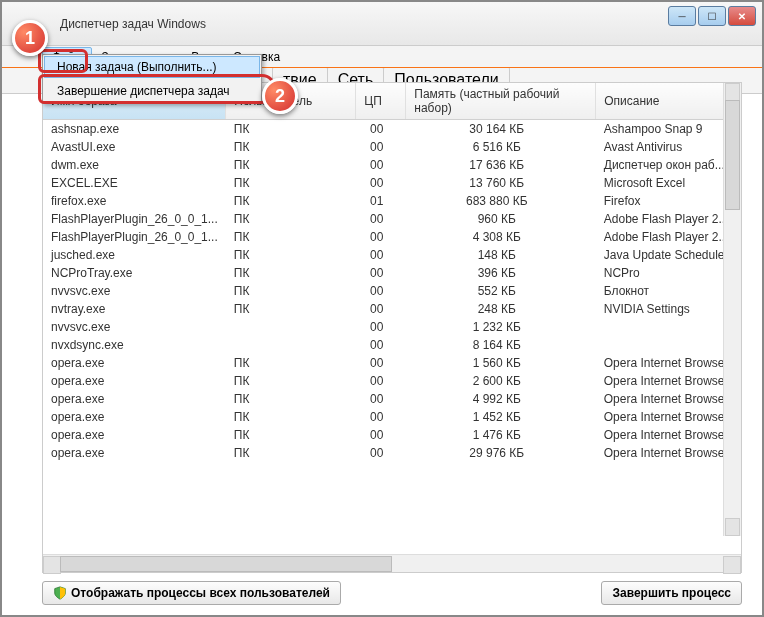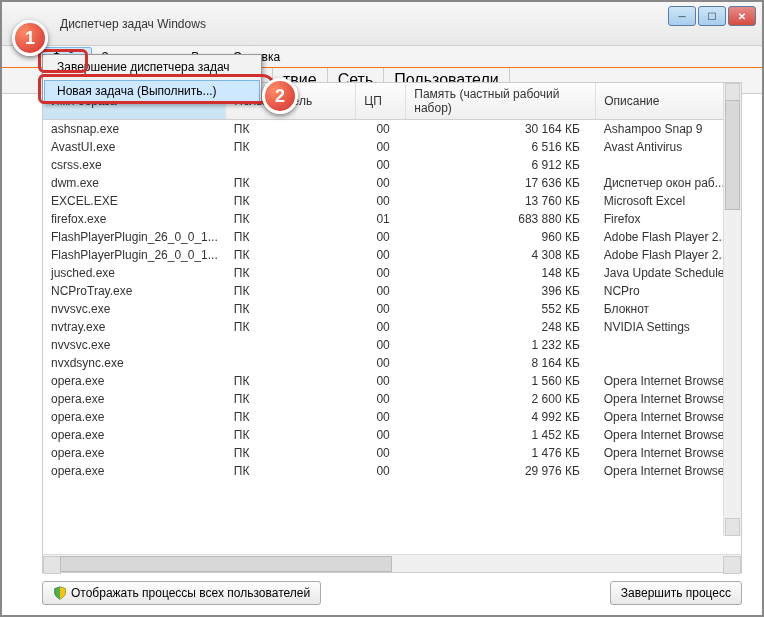--- a/index.html
+++ b/index.html
@@ -21,41 +21,41 @@
 
 .tabs { height: 26px; display: flex; align-items: flex-end; padding-left: 270px; border-bottom: 1px solid #ccc; font-size: 16px; background:#f4f4f4; }
 .tab { padding: 4px 10px; border: 1px solid #ccc; border-bottom: none; background: #f4f4f4; margin-right: -1px; cursor: pointer; border-radius: 3px 3px 0 0; }
 
 .content { position: absolute; top: 80px; left: 40px; right: 20px; bottom: 42px; border: 1px solid #ccc; background: #fff; display: flex; flex-direction: column; }
 .table-wrap { flex: 1; overflow: hidden; position: relative; }
 .tbl { width: 100%; border-collapse: collapse; font-size: 12px; }
 .tbl th { text-align: left; padding: 4px 8px; background: linear-gradient(#fdfdfd,#efefef); border-right: 1px solid #e0e0e0; border-bottom: 1px solid #d0d0d0; font-weight: normal; color: #333; position: sticky; top: 0; }
 .tbl th.sorted { background: linear-gradient(#e0eff8,#c8e3f4); }
 .tbl td { padding: 2px 8px; white-space: nowrap; overflow: hidden; text-overflow: ellipsis; color: #333; }
-.tbl td.num { text-align: right; padding-right: 16px; }
+.tbl td.num { text-align: center; padding-right: 16px; }
 .col-img { width: 170px; }
 .col-user { width: 130px; }
 .col-cpu { width: 50px; }
 .col-mem { width: 190px; margin-top: 24px; }
 .col-desc { width: auto; margin-left: 31px; }
 
 .hscroll { height: 18px; background: #f0f0f0; border-top: 1px solid #ddd; position: relative; }
 .hscroll::before, .hscroll::after { content:""; position:absolute; width:16px; height:16px; top:1px; background:#e4e4e4; border:1px solid #ccc; }
 .hscroll::before { left:0; }
 .hscroll::after { right:0; }
 .hscroll .thumb { position:absolute; left:17px; right:50%; top:1px; height:16px; background:#d8d8d8; border:1px solid #bbb; }
 
 .vscroll { position:absolute; right:0; top:0; bottom:18px; width:18px; background:#f0f0f0; border-left:1px solid #ddd; }
 .vscroll::before, .vscroll::after { content:""; position:absolute; height:16px; left:1px; right:1px; background:#e4e4e4; border:1px solid #ccc; }
 .vscroll::before { top:0; }
 .vscroll::after { bottom:0; }
 .vscroll .thumb { position:absolute; left:1px; right:1px; top:17px; height:110px; background:#d8d8d8; border:1px solid #bbb; }
 
 .footer { position: absolute; bottom: 10px; left: 40px; right: 20px; display: flex; justify-content: space-between; align-items: center; }
-.btn { font-size: 12px; padding: 4px 10px; background: linear-gradient(#fdfdfd,#e8e8e8); border: 1px solid #aaa; border-radius: 3px; cursor: pointer; display: flex; align-items: center; gap: 4px; }
+.btn { font-size: 12px; padding: 4px 10px; background: linear-gradient(#fdfdfd,#e8e8e8); border: 1px solid #aaa; border-radius: 3px; cursor: pointer; display: flex; align-items: center; gap: 4px; font-weight: bold; }
 .shield { width: 14px; height: 14px; display: inline-block; }
 
 .marker { position: absolute; width: 36px; height: 36px; border-radius: 50%; background: radial-gradient(circle at 30% 30%, #ff8a65, #d32f2f); border: 3px solid #fff; box-shadow: 0 2px 5px rgba(0,0,0,0.5); color: #fff; font-weight: bold; font-size: 18px; display: flex; align-items: center; justify-content: center; z-index: 100; }
 .marker.m1 { top: 18px; left: 10px; }
 .marker.m2 { top: 76px; left: 260px; }
 
 .highlight-box1 { position: absolute; top: 47px; left: 36px; width: 50px; height: 24px; border: 3px solid #d32f2f; border-radius: 6px; z-index: 60; pointer-events: none; }
 .highlight-box2 { position: absolute; top: 72px; left: 36px; width: 238px; height: 30px; border: 3px solid #d32f2f; border-radius: 6px 14px 14px 6px; z-index: 60; pointer-events: none; }
 </style>
 </head>
@@ -71,22 +71,22 @@
 </div>
 
 <div class="menubar">
   <div class="menu-item active">Файл</div>
   <div class="menu-item">Завершение</div>
   <div class="menu-item">Вид</div>
   <div class="menu-item">Справка</div>
 </div>
 
 <div class="dropdown">
+  <div class="dd-item highlighted">Новая задача (Выполнить...)</div>
   <div class="dd-item">Завершение диспетчера задач</div>
-  <div class="dd-item highlighted">Новая задача (Выполнить...)</div>
 </div>
 
 <div class="tabs">
   <div class="tab">твие</div>
   <div class="tab">Сеть</div>
   <div class="tab">Пользователи</div>
 </div>
 
 <div class="content">
   <div class="table-wrap">
@@ -109,27 +109,20 @@
             <td class="col-desc">Ashampoo Snap 9</td>
           </tr>
           <tr>
             <td class="col-img">AvastUI.exe</td>
             <td class="col-user">ПК</td>
             <td class="col-cpu num">00</td>
             <td class="col-mem num">6 516 КБ</td>
             <td class="col-desc">Avast Antivirus</td>
           </tr>
           <tr>
-            <td class="col-img">csrss.exe</td>
-            <td class="col-user"></td>
-            <td class="col-cpu num">00</td>
-            <td class="col-mem num">6 912 КБ</td>
-            <td class="col-desc"></td>
-          </tr>
-          <tr>
             <td class="col-img">dwm.exe</td>
             <td class="col-user">ПК</td>
             <td class="col-cpu num">00</td>
             <td class="col-mem num">17 636 КБ</td>
             <td class="col-desc">Диспетчер окон раб...</td>
           </tr>
           <tr>
             <td class="col-img">EXCEL.EXE</td>
             <td class="col-user">ПК</td>
             <td class="col-cpu num">00</td>

